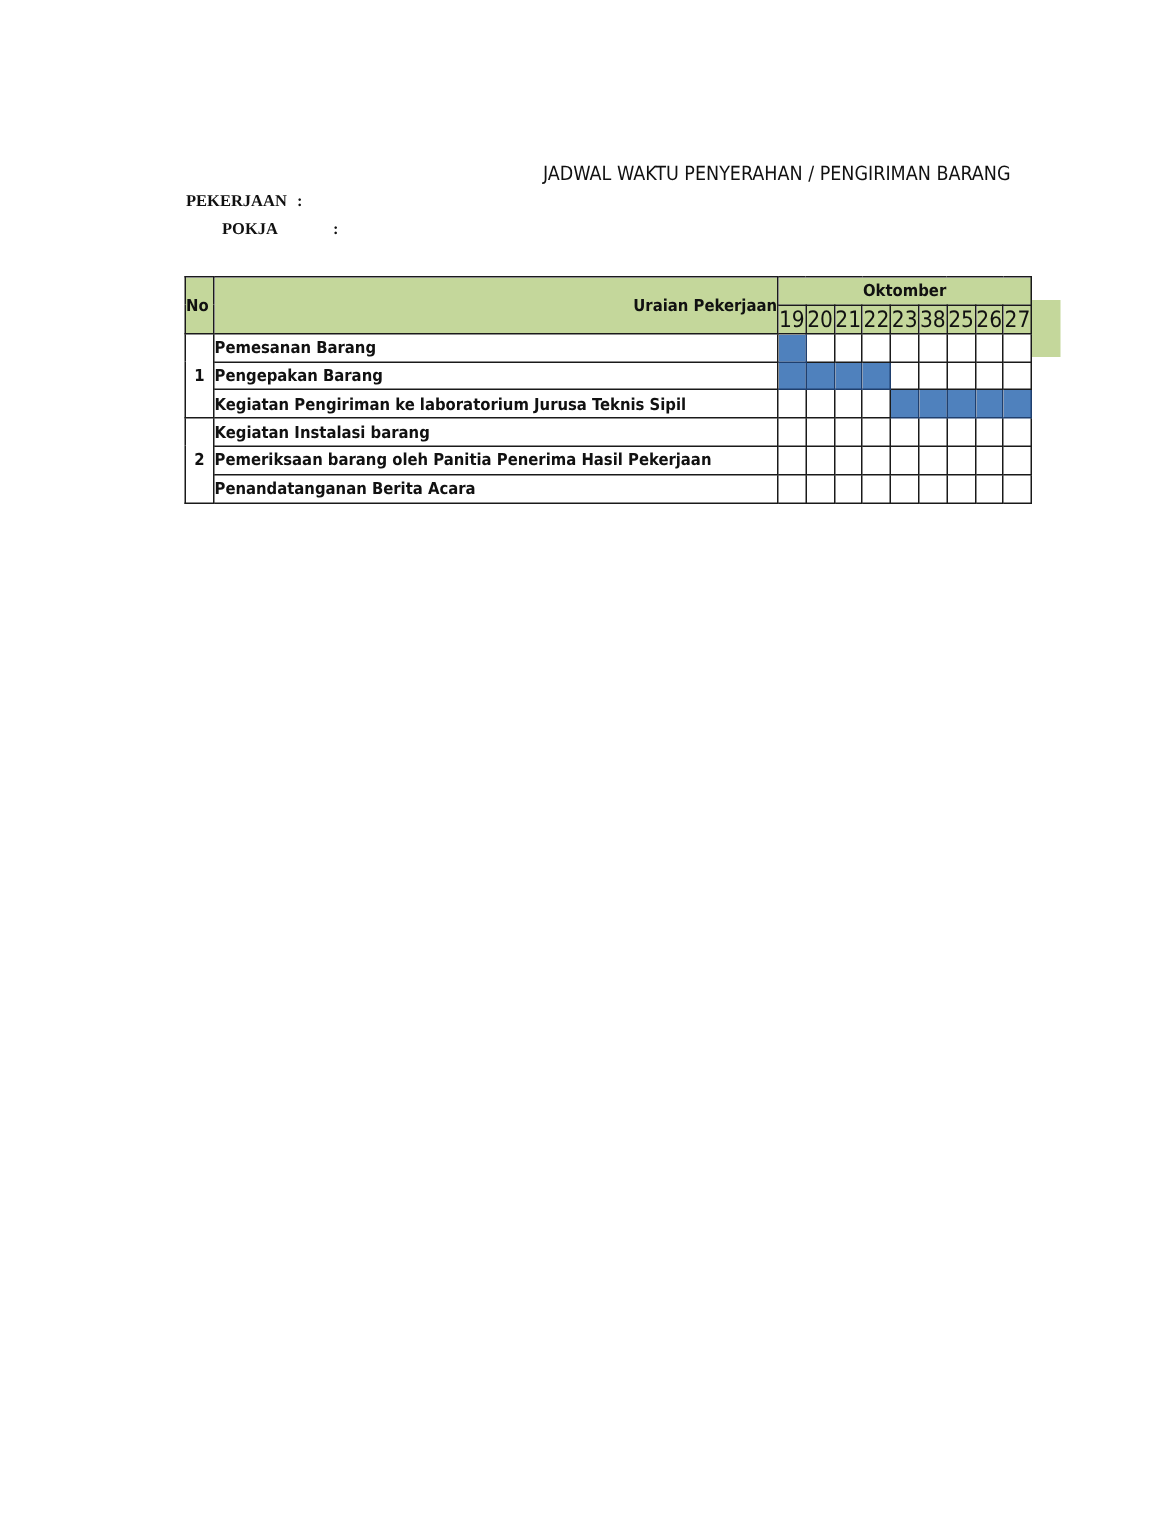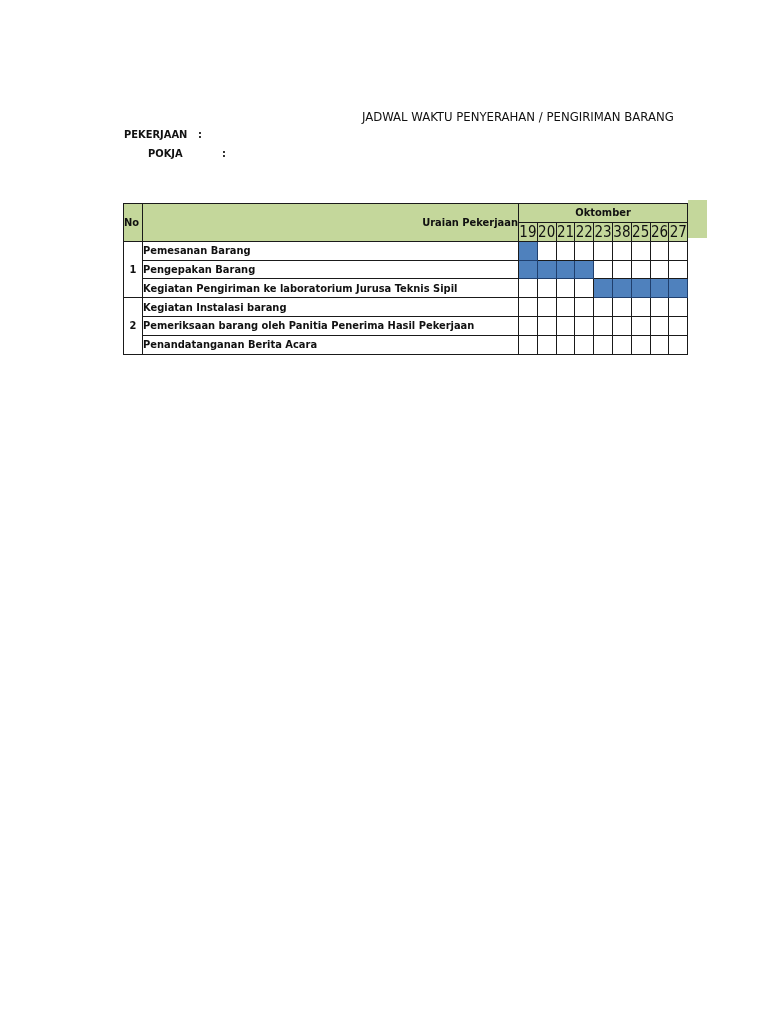--- a/index.html
+++ b/index.html
@@ -1,23 +1,23 @@
 <!DOCTYPE html>
 <html><head>
 <meta charset="utf-8">
 <style>
   html, body { margin:0; padding:0; background:#ffffff; }
   body { width:768px; height:1024px; position:relative; overflow:hidden;
          font-family:"DejaVu Sans Condensed","DejaVu Sans", sans-serif; color:#111; }
   .doc-title { position:absolute; left:362px; top:91px; font-size:13px; letter-spacing:0px; white-space:nowrap;margin-top:18px; }
-  .meta { position:absolute; left:124px; font-size:11px; font-weight:bold; white-space:nowrap; }
+  .meta { position:absolute; left:124px; font-size:11px; font-weight:bold; white-space:nowrap;font-family:Liberation Serif, serif; }
   .meta .lbl { display:inline-block; width:74px; }
   .meta .colon { display:inline-block; }
   .green-ext { position:absolute; left:688px; top:200px; width:19px; height:38px; background:#c4d79b; }
-  table.sched { position:absolute; left:123px; top:203px; border-collapse:collapse; table-layout:fixed;
+  table.sched { position:absolute; left:123px; top:184px; border-collapse:collapse; table-layout:fixed;
                 font-size:11px; }
   table.sched td, table.sched th { border:1px solid #1a1a1a; padding:0; height:17.8px; overflow:hidden; white-space:nowrap; }
   th.hdr { background:#c4d79b; font-weight:bold; }
   th.no { width:18px; text-align:left; padding-left:1px; }
   th.uraian { width:375px; text-align:right; }
   th.month { padding-right:18px; }
   th.day { width:17.8px; background:#c4d79b; font-weight:normal; text-align:center; font-size:15px; }
   td.num { text-align:center; font-weight:bold; vertical-align:middle; }
   td.desc { text-align:left; padding-left:2px; font-weight:bold; }
   td.cell { width:17.8px; background:#ffffff; }

